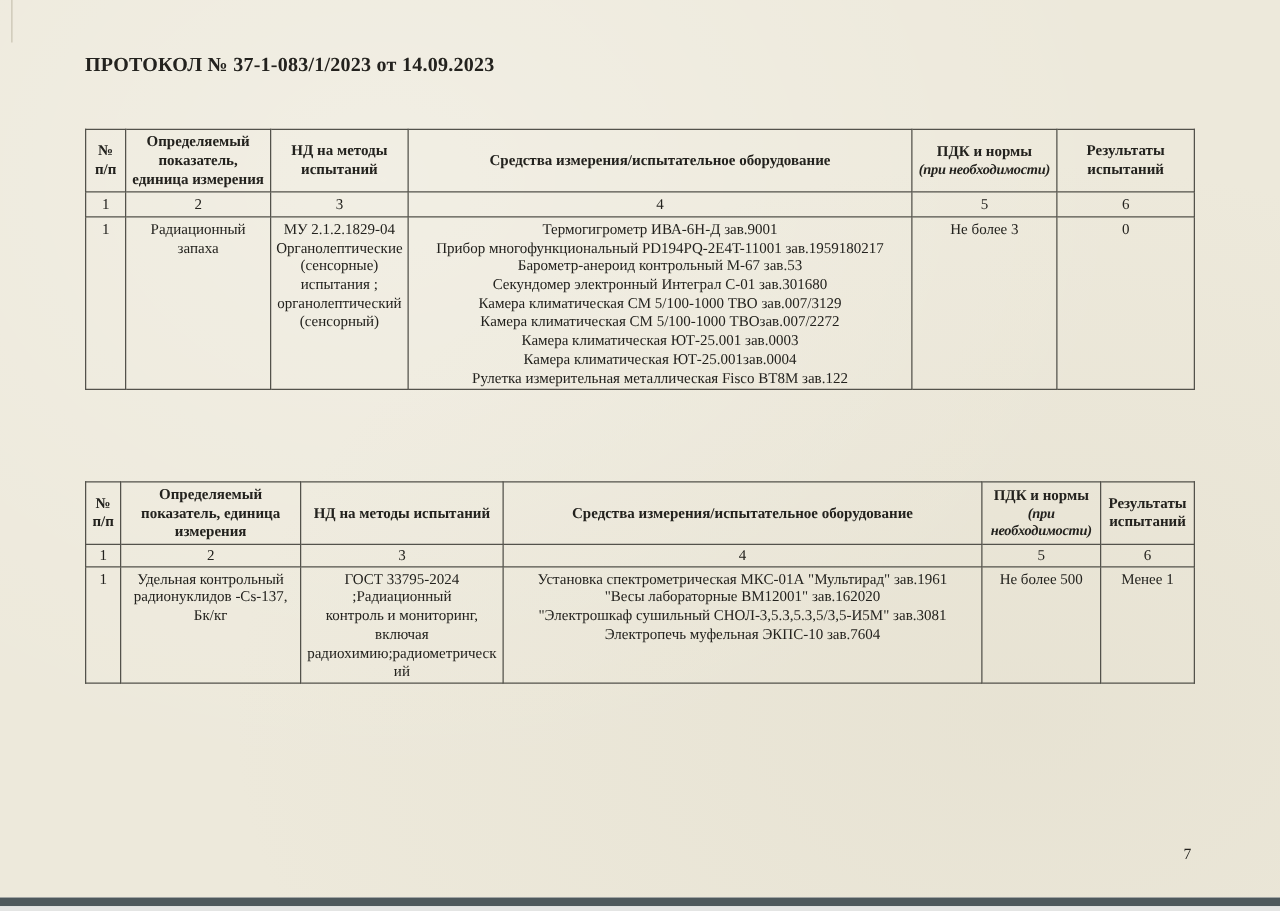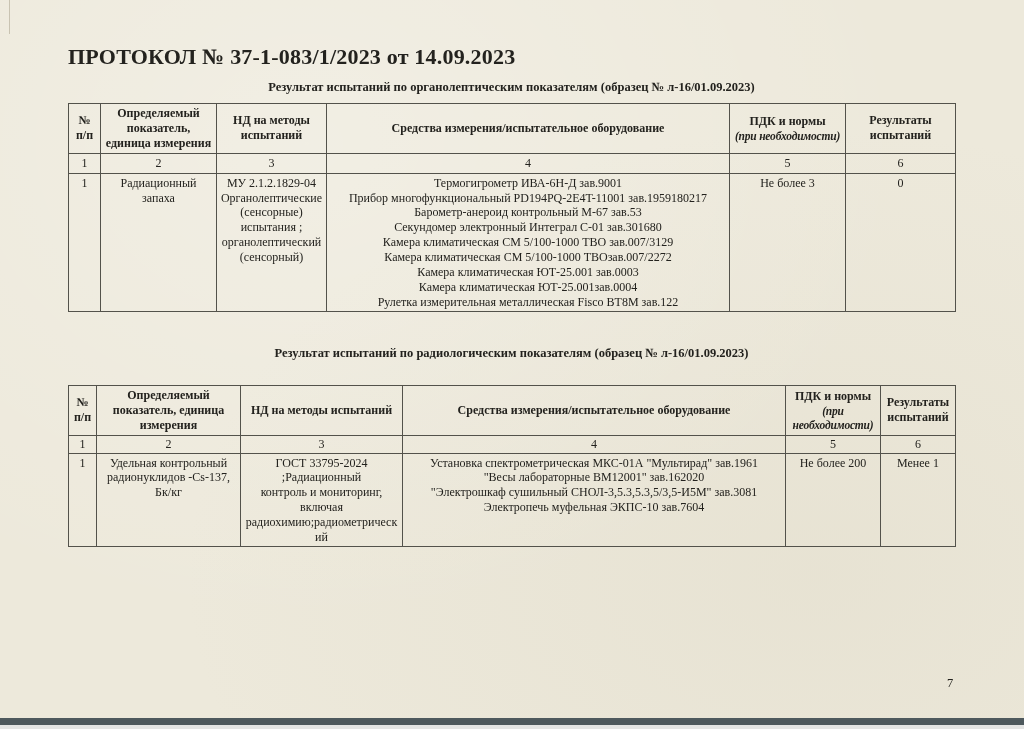--- a/index.html
+++ b/index.html
@@ -32,21 +32,21 @@
   }
   .scan-edge-light {
     position: absolute;
     left: 0; top: 725px;
     width: 1024px; height: 4px;
     background: #e4e5e4;
   }
   .doc-title {
     position: absolute;
     left: 68px; top: 44px;
-    font-size: 22px;
+    font-size: 16px;
     font-weight: bold;
     letter-spacing: 0.2px;
     white-space: nowrap;
   }
   .caption {
     position: absolute;
     left: 68px;
     width: 887px;
     text-align: center;
     font-size: 12.5px;
@@ -108,21 +108,20 @@
 </style>
 </head>
 <body>
 
 <div class="scan">
   <div class="paper">
     <div class="paper-edge-line"></div>
 
     <div class="doc-title">ПРОТОКОЛ № 37-1-083/1/2023 от 14.09.2023</div>
 
-    <div class="caption caption-1">Результат испытаний по органолептическим показателям (образец № л-16/01.09.2023)</div>
 
     <table class="t t-1">
       <colgroup>
         <col style="width:32px">
           <col style="width:116px">
           <col style="width:110px">
         <col style="width:403px">
           <col style="width:116px">
           <col style="width:110px">
       </colgroup>
@@ -164,21 +163,20 @@
 Камера климатическая СМ 5/100-1000 ТВОзав.007/2272
 Камера климатическая ЮТ-25.001 зав.0003
 Камера климатическая ЮТ-25.001зав.0004
 Рулетка измерительная металлическая Fisco BT8M зав.122</td>
         <td>Не более 3</td>
         <td>0</td>
       </tr>
     </tbody>
       </table>
 
-    <div class="caption caption-2">Результат испытаний по радиологическим показателям (образец № л-16/01.09.2023)</div>
 
     <table class="t t-2">
       <colgroup>
         <col style="width:28px">
           <col style="width:144px">
           <col style="width:162px">
         <col style="width:383px">
           <col style="width:95px">
           <col style="width:75px">
       </colgroup>
@@ -209,21 +207,21 @@
         <td class="prewrap">ГОСТ 33795-2024
 ;Радиационный
 контроль и мониторинг,
 включая
 радиохимию;радиометрическ
 ий</td>
         <td class="prewrap">Установка спектрометрическая МКС-01А "Мультирад" зав.1961
 "Весы лабораторные ВМ12001" зав.162020
 "Электрошкаф сушильный СНОЛ-3,5.3,5.3,5/3,5-И5М" зав.3081
 Электропечь муфельная ЭКПС-10 зав.7604</td>
-        <td>Не более 200</td>
+        <td>Не более 500</td>
         <td>Менее 1</td>
       </tr>
     </tbody>
       </table>
 
     <div class="pagenum">7</div>
   </div>
 
   <div class="scan-edge-dark"></div>
   <div class="scan-edge-light"></div>

